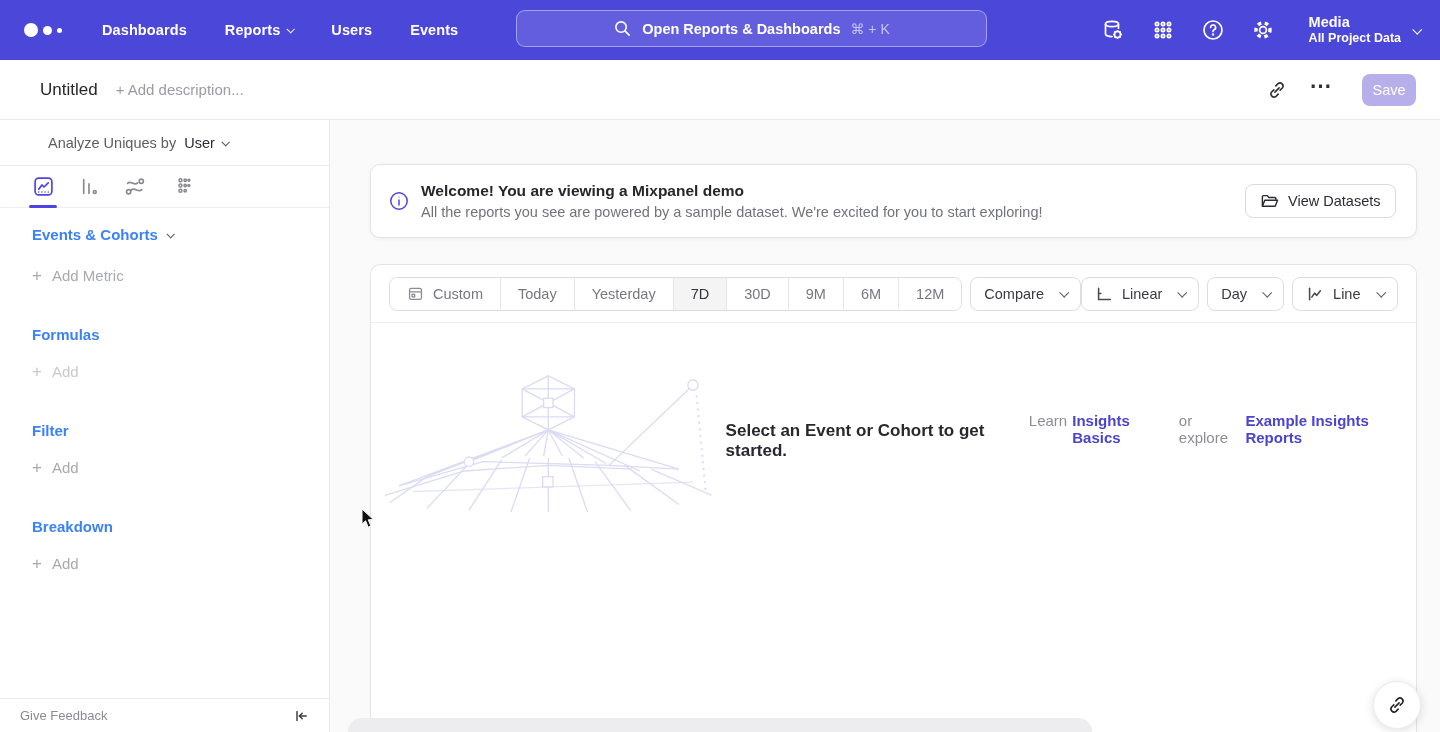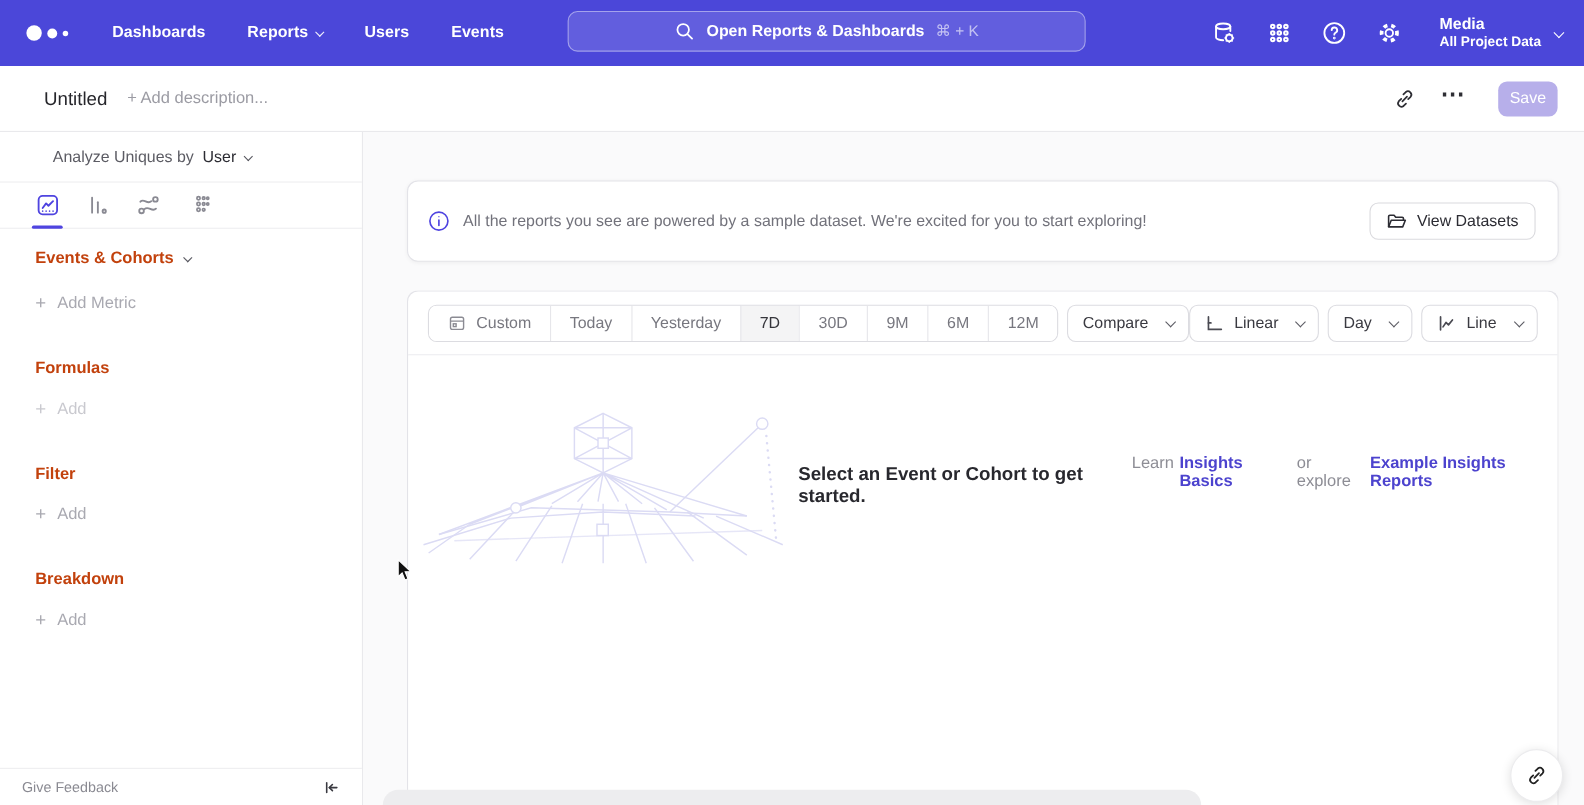--- a/index.html
+++ b/index.html
@@ -44,21 +44,21 @@
   .main { flex:1; background:#fafafb; position:relative; }
 
   
   .sb-analyze { height:46px; border-bottom:1px solid #eeeef0; display:flex; align-items:center; padding-left:48px; }
   .sb-analyze-label { font-size:14.5px; color:#5c5c64; }
   .sb-analyze-value { display:flex; align-items:center; font-size:14.5px; font-weight:500; color:#2c2c33; margin-left:8px; cursor:pointer; }
   .sb-tabs { height:42px; border-bottom:1px solid #eeeef0; display:flex; align-items:stretch; padding-left:20px; }
   .sb-tab { width:46px; display:flex; align-items:center; justify-content:center; position:relative; cursor:pointer; color:#8a8a93; }
   .sb-tab.active { color:#4F44E0; }
   .sb-tab.active::after { content:""; position:absolute; left:9px; right:9px; bottom:-1px; height:3px; background:#4F44E0; border-radius:2px; }
-  .sb-sec-title { margin-left:32px; font-size:15px; font-weight:700; color:#c2410c; display:flex; align-items:center; }
+  .sb-sec-title { margin-left:32px; font-size:15px; font-weight:700; color:#3b82f6; display:flex; align-items:center; }
   .sb-sec-title .chev { width:6px; height:6px; border-width:1.6px; color:#5b5b63; margin-left:9px; }
   .sb-action { margin-left:32px; display:flex; align-items:center; gap:10px; font-size:15px; cursor:pointer; }
   .sb-action .plus { font-size:17px; line-height:1; }
   .c-gray { color:#a9a9b1; }
   .c-faint { color:#c9c9cf; }
   .sb-footer { position:absolute; bottom:0; left:0; right:0; height:34px; border-top:1px solid #eeeef0; display:flex; align-items:center; padding:0 20px; background:#fff; }
   .sb-feedback { font-size:13px; color:#8a8a92; cursor:pointer; }
   .sb-collapse { margin-left:auto; color:#3a3a41; cursor:pointer; display:flex; align-items:center; }
 
   
@@ -287,20 +287,21 @@
   <main class="main">
     <div class="banner">
       <span class="banner-icon">
         <svg width="20" height="20" viewBox="0 0 20 20" fill="none" stroke="currentColor" stroke-width="1.5">
             <circle cx="10" cy="10" r="8.2"></circle>
             <path d="M10 9 v5" stroke-linecap="round"></path>
             <circle cx="10" cy="6" r="0.6" fill="currentColor" stroke="none"></circle>
           </svg>
       </span>
       <div class="banner-text">
+        <span class="banner-title">Welcome! You are viewing a Mixpanel demo</span>
         <span class="banner-sub">All the reports you see are powered by a sample dataset. We're excited for you to start exploring!</span>
       </div>
       <button class="banner-btn">
         <span style="display:flex">
           <svg width="19" height="19" viewBox="0 0 20 20" fill="none" stroke="currentColor" stroke-width="1.5" stroke-linejoin="round">
               <path d="M2.5 15 V5 a1.2 1.2 0 0 1 1.2-1.2 h4 l1.6 2 h6.2 a1.2 1.2 0 0 1 1.2 1.2 v1.5"></path>
               <path d="M2.5 15 L5 8.6 h13.5 L16 15 Z"></path>
             </svg>
         </span>
         <span>View Datasets</span>

